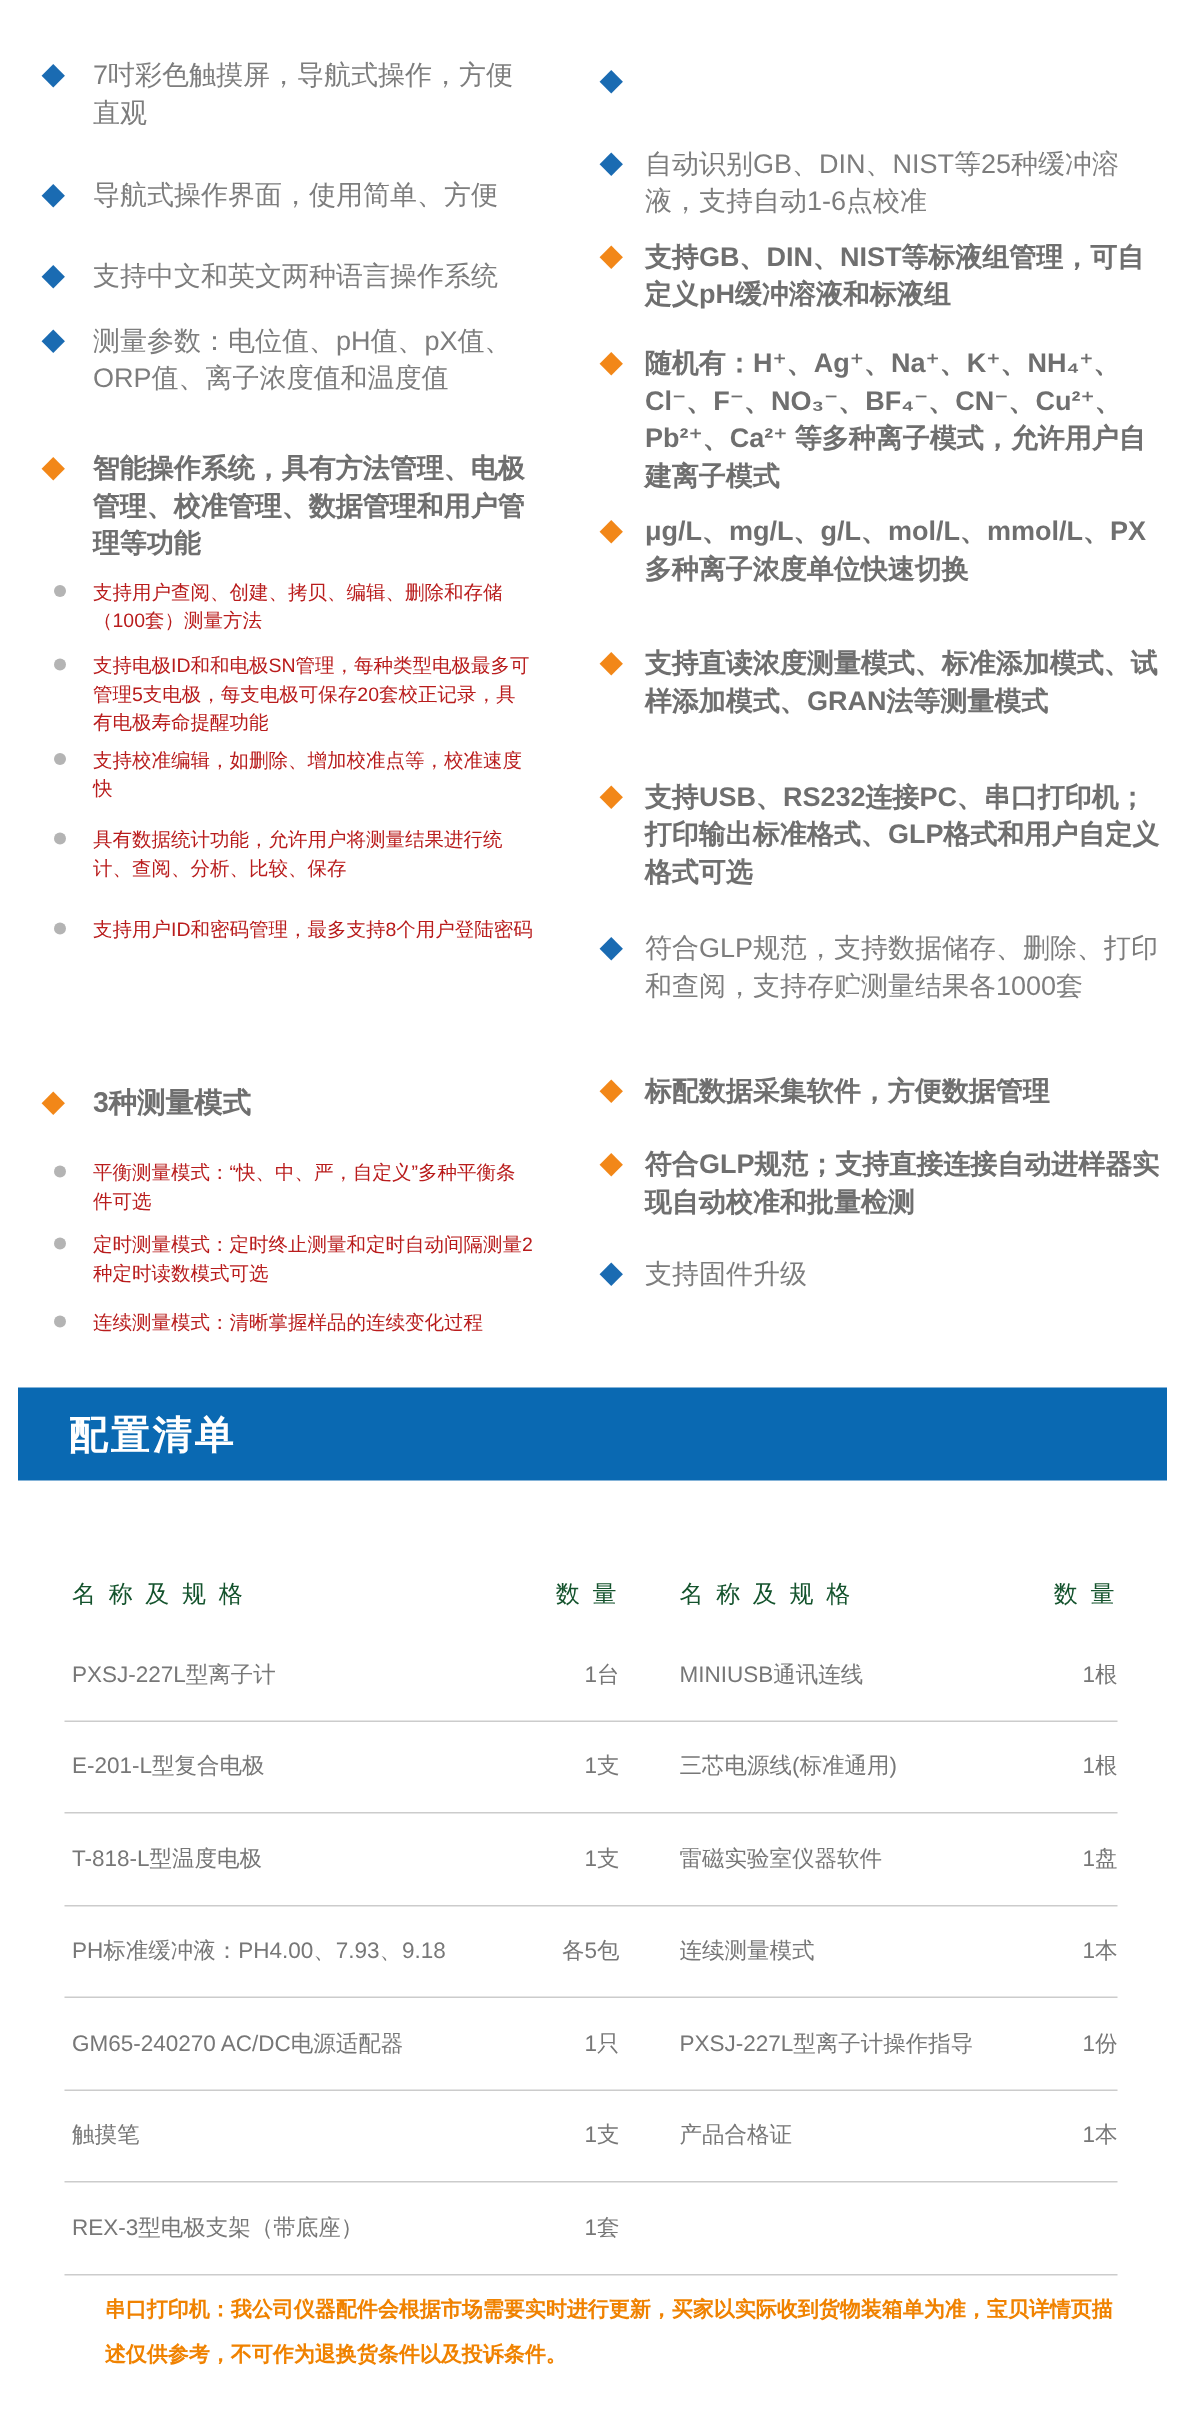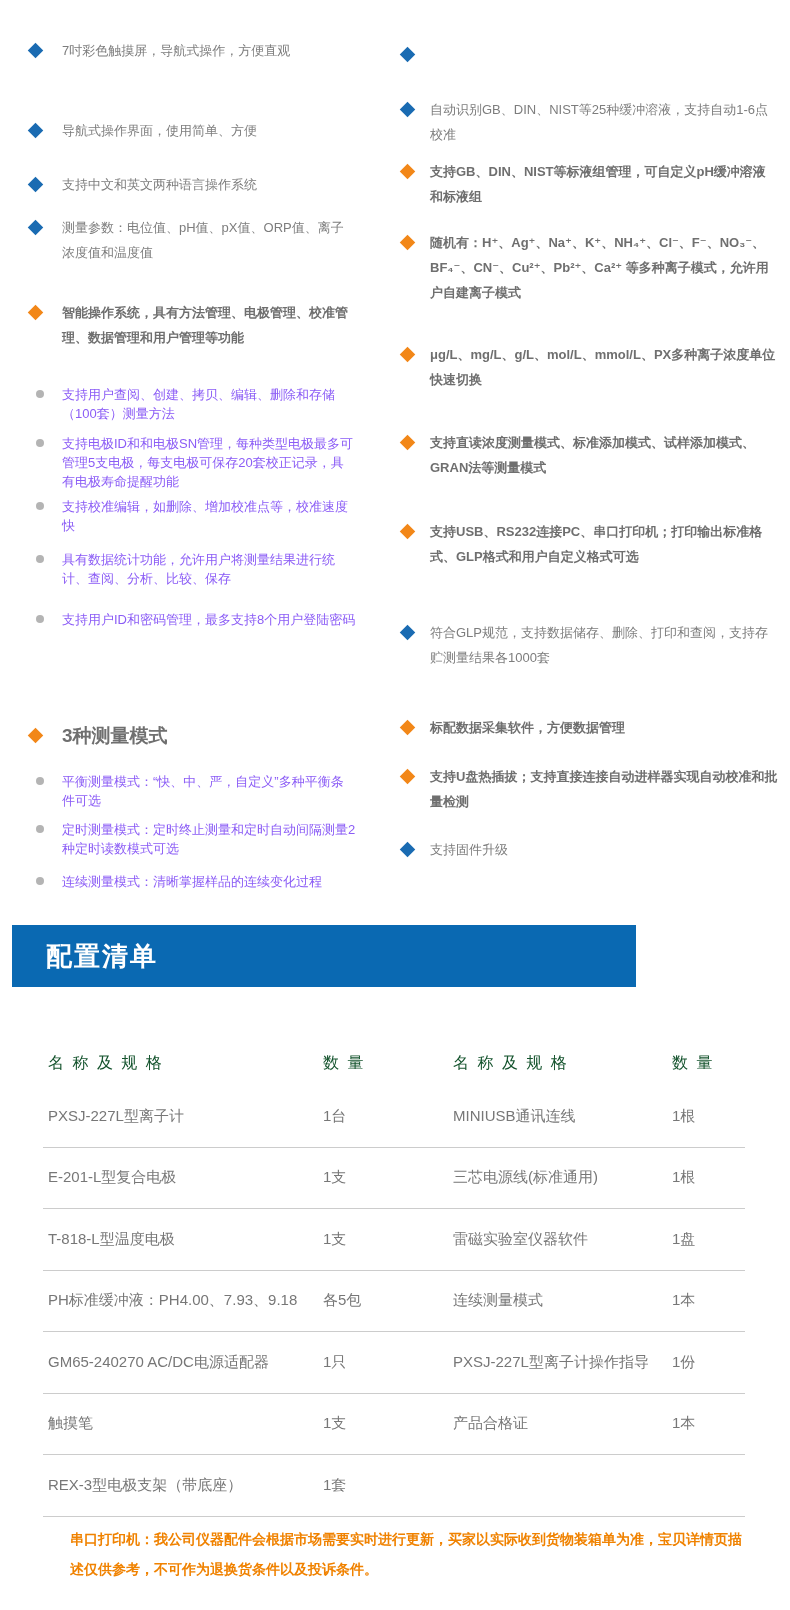--- a/index.html
+++ b/index.html
@@ -4,41 +4,41 @@
 <style>
   html,body{margin:0;padding:0;}
   body{
     width:790px;height:1610px;background:#ffffff;position:relative;overflow:hidden;
     font-family:"Liberation Sans","DejaVu Sans",sans-serif;
   }
   .col{position:absolute;top:0;height:920px;}
   .col-left{left:28px;width:362px;}
   .col-right{left:400px;width:378px;}
 
-  .feat{position:absolute;padding-left:34px;font-size:13px;line-height:25px;color:#7d7d7d;}
+  .feat{position:absolute;padding-left:34px;font-size:18px;line-height:25px;color:#7d7d7d;}
   .col-left .feat{width:294px;}
   .col-right .feat{padding-left:30px;width:348px;}
   .feat .marker{position:absolute;left:2px;top:7px;width:11px;height:11px;}
   .marker.diamond{transform:rotate(45deg);}
   .feat.blue .marker{background:#1a6bb2;}
   .feat.orange .marker{background:#f28718;}
   .feat.orange{font-weight:700;color:#6f6f6f;}
   .feat.big{font-size:19px;}
-  .feat.sub{font-size:13px;line-height:19px;color:#8b5cf6;}
+  .feat.sub{font-size:13px;line-height:19px;color:#b91c1c;}
   .feat.sub .marker{left:8px;top:5px;width:8px;height:8px;border-radius:50%;background:#b4b4b4;transform:none;}
 
-  .banner{position:absolute;left:12px;top:925px;width:624px;height:62px;background:#0a69b2;}
+  .banner{position:absolute;left:12px;top:925px;width:766px;height:62px;background:#0a69b2;}
   .banner-title{position:absolute;left:34px;top:0;line-height:62px;color:#ffffff;font-size:26px;font-weight:700;letter-spacing:2px;}
 
   .spec-table{position:absolute;left:43px;top:1040px;width:702px;}
   .thead,.trow{display:grid;grid-template-columns:280px 90px 35px 224px 73px;align-items:center;}
   .thead{height:46px;font-size:16px;color:#14532d;letter-spacing:2px;}
   .trow{height:61.5px;box-sizing:border-box;border-bottom:1px solid #cccccc;font-size:15px;color:#777777;}
   .cell-name{padding-left:5px;text-align:left;}
-  .cell-qty{text-align:left;}
+  .cell-qty{text-align:right;}
 
   .disclaimer{position:absolute;left:70px;top:1524px;width:672px;font-size:14px;font-weight:700;color:#f08200;line-height:30px;}
 </style>
 </head>
 <body>
 
 <div>
 
   <div class="col col-left">
     <div class="feat blue" style="top:38px"><span class="marker diamond"></span><span>7吋彩色触摸屏，导航式操作，方便直观</span></div>
@@ -60,21 +60,21 @@
   <div class="col col-right">
     <div class="feat blue" style="top:42px"><span class="marker diamond"></span></div>
     <div class="feat blue" style="top:97px"><span class="marker diamond"></span><span>自动识别GB、DIN、NIST等25种缓冲溶液，支持自动1-6点校准</span></div>
     <div class="feat orange" style="top:159px"><span class="marker diamond"></span><span>支持GB、DIN、NIST等标液组管理，可自定义pH缓冲溶液和标液组</span></div>
     <div class="feat orange" style="top:342px"><span class="marker diamond"></span><span>μg/L、mg/L、g/L、mol/L、mmol/L、PX多种离子浓度单位快速切换</span></div>
     <div class="feat orange" style="top:230px"><span class="marker diamond"></span><span>随机有：H⁺、Ag⁺、Na⁺、K⁺、NH₄⁺、Cl⁻、F⁻、NO₃⁻、BF₄⁻、CN⁻、Cu²⁺、Pb²⁺、Ca²⁺ 等多种离子模式，允许用户自建离子模式</span></div>
     <div class="feat orange" style="top:430px"><span class="marker diamond"></span><span>支持直读浓度测量模式、标准添加模式、试样添加模式、GRAN法等测量模式</span></div>
     <div class="feat orange" style="top:519px"><span class="marker diamond"></span><span>支持USB、RS232连接PC、串口打印机；打印输出标准格式、GLP格式和用户自定义格式可选</span></div>
     <div class="feat blue" style="top:620px"><span class="marker diamond"></span><span>符合GLP规范，支持数据储存、删除、打印和查阅，支持存贮测量结果各1000套</span></div>
     <div class="feat orange" style="top:715px"><span class="marker diamond"></span><span>标配数据采集软件，方便数据管理</span></div>
-    <div class="feat orange" style="top:764px"><span class="marker diamond"></span><span>支持U盘热插拔；支持直接连接自动进样器实现自动校准和批量检测</span></div>
+    <div class="feat orange" style="top:764px"><span class="marker diamond"></span><span>符合GLP规范；支持直接连接自动进样器实现自动校准和批量检测</span></div>
     <div class="feat blue" style="top:837px"><span class="marker diamond"></span><span>支持固件升级</span></div>
   </div>
 
 </div>
 
 <div class="banner">
   <div class="banner-title">配置清单</div>
 </div>
 
 <div class="spec-table">

